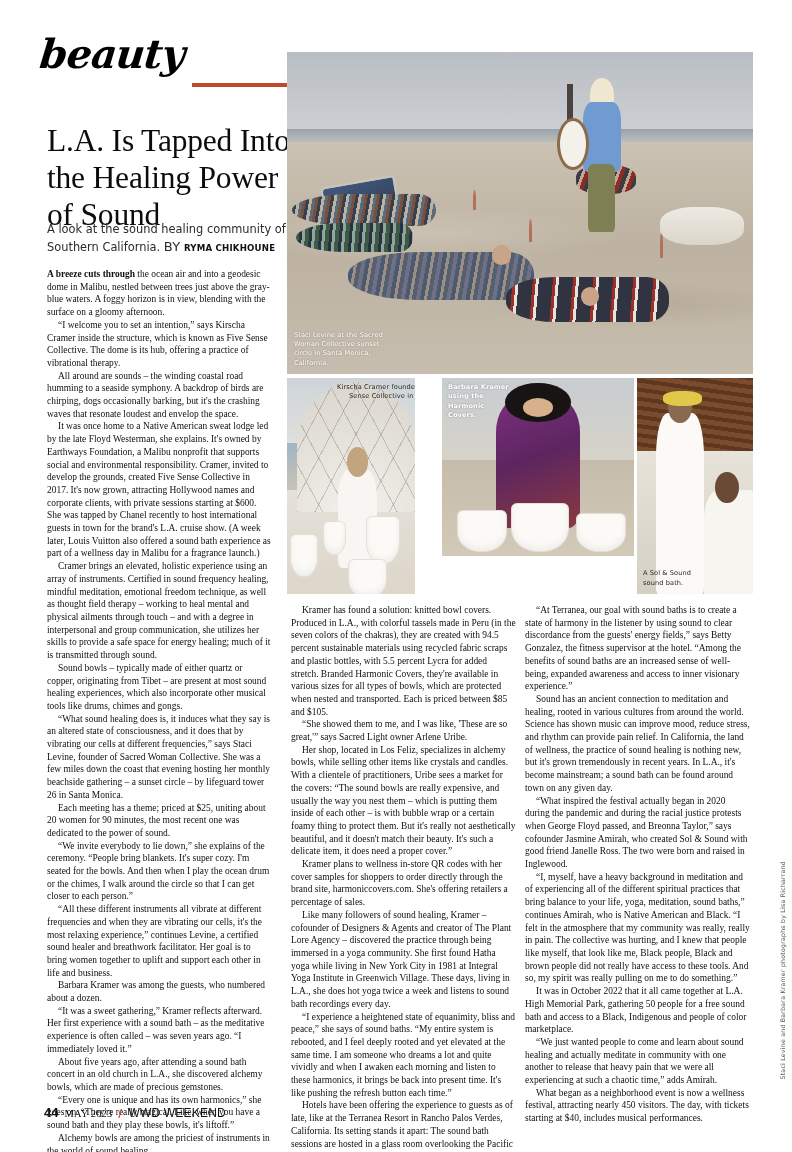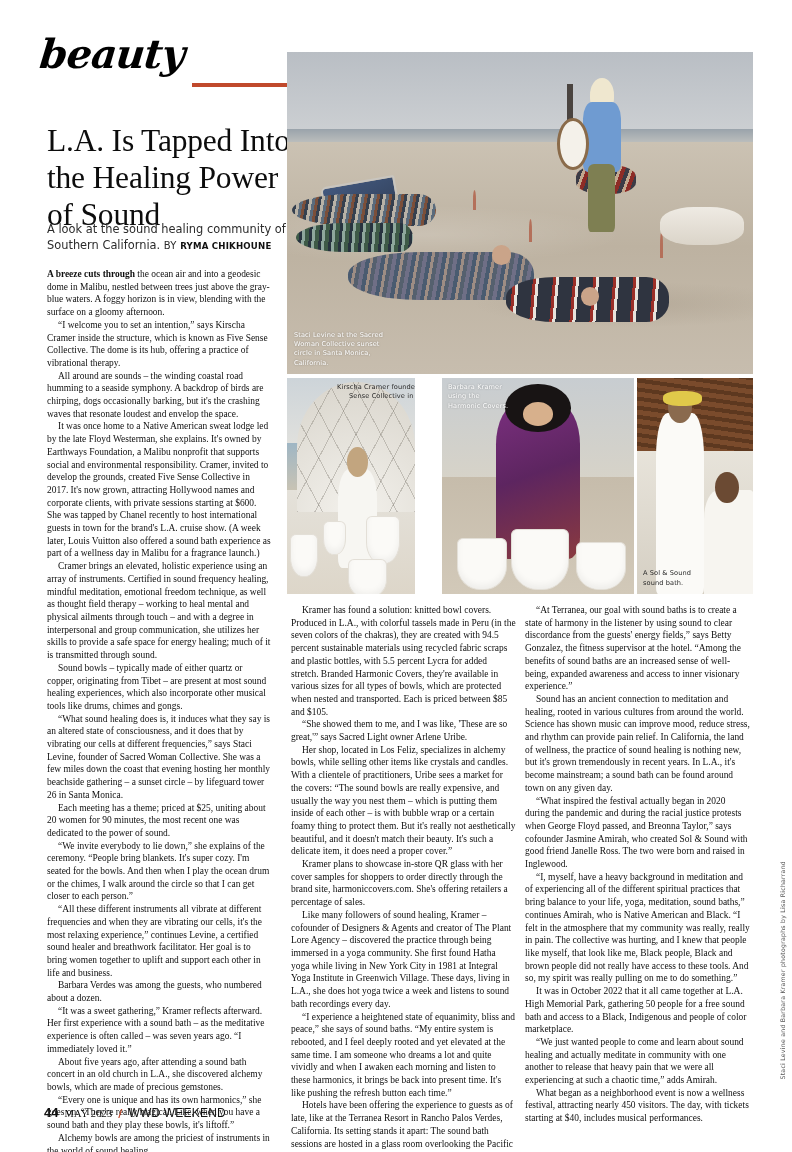--- a/index.html
+++ b/index.html
@@ -47,21 +47,21 @@
   }
   .subhead {
     position:absolute; left:47px; top:222px; width:240px;
     font-family:"DejaVu Sans", sans-serif;
     font-size:11.4px;
     line-height:1.38;
     color:#2b2b2b;
     font-weight:400;
   }
   .byline-pre {
-    font-size:10px;
+    font-size:13px;
     letter-spacing:0.2px;
     color:#2b2b2b;
   }
   .byline-name {
     font-size:8.6px;
     font-weight:700;
     letter-spacing:0.2px;
     color:#111;
   }
 
@@ -97,21 +97,21 @@
   }
   .photo .caption.dark { color:#2a2a2a; text-shadow:none; }
 
   
   #photo-hero { left:287px; top:52px; width:466px; height:322px; }
   #photo-hero .cap { left:7px; bottom:6px; width:90px; }
 
   #photo-dome   { left:287px; top:378px; width:128px; height:216px; }
   #photo-dome .cap { left:50px; top:5px; width:98px; text-align:right; }
 
-  #photo-purple { left:442px; top:378px; width:192px; height:216px; }
+  #photo-purple { left:442px; top:378px; width:192px; height:178px;font-weight:bold; }
   #photo-purple .cap { left:6px; top:5px; width:62px; }
 
   #photo-sol    { left:637px; top:378px; width:116px; height:216px; }
   #photo-sol .cap { left:6px; bottom:6px; width:58px; }
 
   
   .sky { position:absolute; left:0; top:0; width:100%; height:26%;
          background:linear-gradient(#b9bec4,#cdd0d3); }
   .sea { position:absolute; left:0; top:24%; width:100%; height:5%;
          background:linear-gradient(#9aa3ab,#c2c3c0); }
@@ -313,31 +313,31 @@
       <p class="first"><span class="lead">A breeze cuts through</span> the ocean air and into a geodesic dome in Malibu, nestled between trees just above the gray-blue waters. A foggy horizon is in view, blending with the surface on a gloomy afternoon.</p>
       <p>“I welcome you to set an intention,” says Kirscha Cramer inside the structure, which is known as Five Sense Collective. The dome is its hub, offering a practice of vibrational therapy.</p>
       <p>All around are sounds – the winding coastal road humming to a seaside symphony. A backdrop of birds are chirping, dogs occasionally barking, but it's the crashing waves that resonate loudest and envelop the space.</p>
       <p>It was once home to a Native American sweat lodge led by the late Floyd Westerman, she explains. It's owned by Earthways Foundation, a Malibu nonprofit that supports social and environmental responsibility. Cramer, invited to develop the grounds, created Five Sense Collective in 2017. It's now grown, attracting Hollywood names and corporate clients, with private sessions starting at $600. She was tapped by Chanel recently to host international guests in town for the brand's L.A. cruise show. (A week later, Louis Vuitton also offered a sound bath experience as part of a wellness day in Malibu for a fragrance launch.)</p>
       <p>Cramer brings an elevated, holistic experience using an array of instruments. Certified in sound frequency healing, mindful meditation, emotional freedom technique, as well as thought field therapy – working to heal mental and physical ailments through touch – and with a degree in interpersonal and group communication, she utilizes her skills to provide a safe space for energy healing; much of it is transmitted through sound.</p>
       <p>Sound bowls – typically made of either quartz or copper, originating from Tibet – are present at most sound healing experiences, which also incorporate other musical tools like drums, chimes and gongs.</p>
       <p>“What sound healing does is, it induces what they say is an altered state of consciousness, and it does that by vibrating our cells at different frequencies,” says Staci Levine, founder of Sacred Woman Collective. She was a few miles down the coast that evening hosting her monthly beachside gathering – a sunset circle – by lifeguard tower 26 in Santa Monica.</p>
       <p>Each meeting has a theme; priced at $25, uniting about 20 women for 90 minutes, the most recent one was dedicated to the power of sound.</p>
       <p>“We invite everybody to lie down,” she explains of the ceremony. “People bring blankets. It's super cozy. I'm seated for the bowls. And then when I play the ocean drum or the chimes, I walk around the circle so that I can get closer to each person.”</p>
       <p>“All these different instruments all vibrate at different frequencies and when they are vibrating our cells, it's the most relaxing experience,” continues Levine, a certified sound healer and breathwork facilitator. Her goal is to bring women together to uplift and support each other in life and business.</p>
-      <p>Barbara Verdes was among the guests, who numbered about a dozen.</p>
+      <p>Barbara Kramer was among the guests, who numbered about a dozen.</p>
       <p>“It was a sweet gathering,” Kramer reflects afterward. Her first experience with a sound bath – as the meditative experience is often called – was seven years ago. “I immediately loved it.”</p>
       <p>About five years ago, after attending a sound bath concert in an old church in L.A., she discovered alchemy bowls, which are made of precious gemstones.</p>
       <p>“Every one is unique and has its own harmonics,” she goes on. “They're really magical. Like, when you have a sound bath and they play these bowls, it's liftoff.”</p>
       <p>Alchemy bowls are among the priciest of instruments in the world of sound healing.</p>
     </div>
   <div class="col" id="col2">
       <p>Kramer has found a solution: knitted bowl covers. Produced in L.A., with colorful tassels made in Peru (in the seven colors of the chakras), they are created with 94.5 percent sustainable materials using recycled fabric scraps and plastic bottles, with 5.5 percent Lycra for added stretch. Branded Harmonic Covers, they're available in various sizes for all types of bowls, which are protected when nested and transported. Each is priced between $85 and $105.</p>
       <p>“She showed them to me, and I was like, 'These are so great,'” says Sacred Light owner Arlene Uribe.</p>
       <p>Her shop, located in Los Feliz, specializes in alchemy bowls, while selling other items like crystals and candles. With a clientele of practitioners, Uribe sees a market for the covers: “The sound bowls are really expensive, and usually the way you nest them – which is putting them inside of each other – is with bubble wrap or a certain foamy thing to protect them. But it's really not aesthetically beautiful, and it doesn't match their beauty. It's such a delicate item, it does need a proper cover.”</p>
-      <p>Kramer plans to showcase in-store QR glass with her cover samples for shoppers to order directly through the brand site, harmoniccovers.com. She's offering retailers a percentage of sales.</p>
+      <p>Kramer plans to wellness in-store QR codes with her cover samples for shoppers to order directly through the brand site, harmoniccovers.com. She's offering retailers a percentage of sales.</p>
       <p>Like many followers of sound healing, Kramer – cofounder of Designers &amp; Agents and creator of The Plant Lore Agency – discovered the practice through being immersed in a yoga community. She first found Hatha yoga while living in New York City in 1981 at Integral Yoga Institute in Greenwich Village. These days, living in L.A., she does hot yoga twice a week and listens to sound bath recordings every day.</p>
       <p>“I experience a heightened state of equanimity, bliss and peace,” she says of sound baths. “My entire system is rebooted, and I feel deeply rooted and yet elevated at the same time. I am someone who dreams a lot and quite vividly and when I awaken each morning and listen to these harmonics, it brings be back into present time. It's like pushing the refresh button each time.”</p>
       <p>Hotels have been offering the experience to guests as of late, like at the Terranea Resort in Rancho Palos Verdes, California. Its setting stands it apart: The sound bath sessions are hosted in a glass room overlooking the Pacific Ocean on a 102-acre peninsula property with sweeping views. They're guided by Yuka, a Japanese-American woman who also works as a hypnotherapist.</p>
     </div>
   <div class="col" id="col3">
       <p>“At Terranea, our goal with sound baths is to create a state of harmony in the listener by using sound to clear discordance from the guests' energy fields,” says Betty Gonzalez, the fitness supervisor at the hotel. “Among the benefits of sound baths are an increased sense of well-being, expanded awareness and access to inner visionary experience.”</p>
       <p>Sound has an ancient connection to meditation and healing, rooted in various cultures from around the world. Science has shown music can improve mood, reduce stress, and rhythm can provide pain relief. In California, the land of wellness, the practice of sound healing is nothing new, but it's grown tremendously in recent years. In L.A., it's become mainstream; a sound bath can be found around town on any given day.</p>
       <p>“What inspired the festival actually began in 2020 during the pandemic and during the racial justice protests when George Floyd passed, and Breonna Taylor,” says cofounder Jasmine Amirah, who created Sol &amp; Sound with good friend Janelle Ross. The two were born and raised in Inglewood.</p>
       <p>“I, myself, have a heavy background in meditation and of experiencing all of the different spiritual practices that bring balance to your life, yoga, meditation, sound baths,” continues Amirah, who is Native American and Black. “I felt in the atmosphere that my community was really, really in pain. The collective was hurting, and I knew that people like myself, that look like me, Black people, Black and brown people did not really have access to these tools. And so, my spirit was really pulling on me to do something.”</p>
       <p>It was in October 2022 that it all came together at L.A. High Memorial Park, gathering 50 people for a free sound bath and access to a Black, Indigenous and people of color marketplace.</p>

